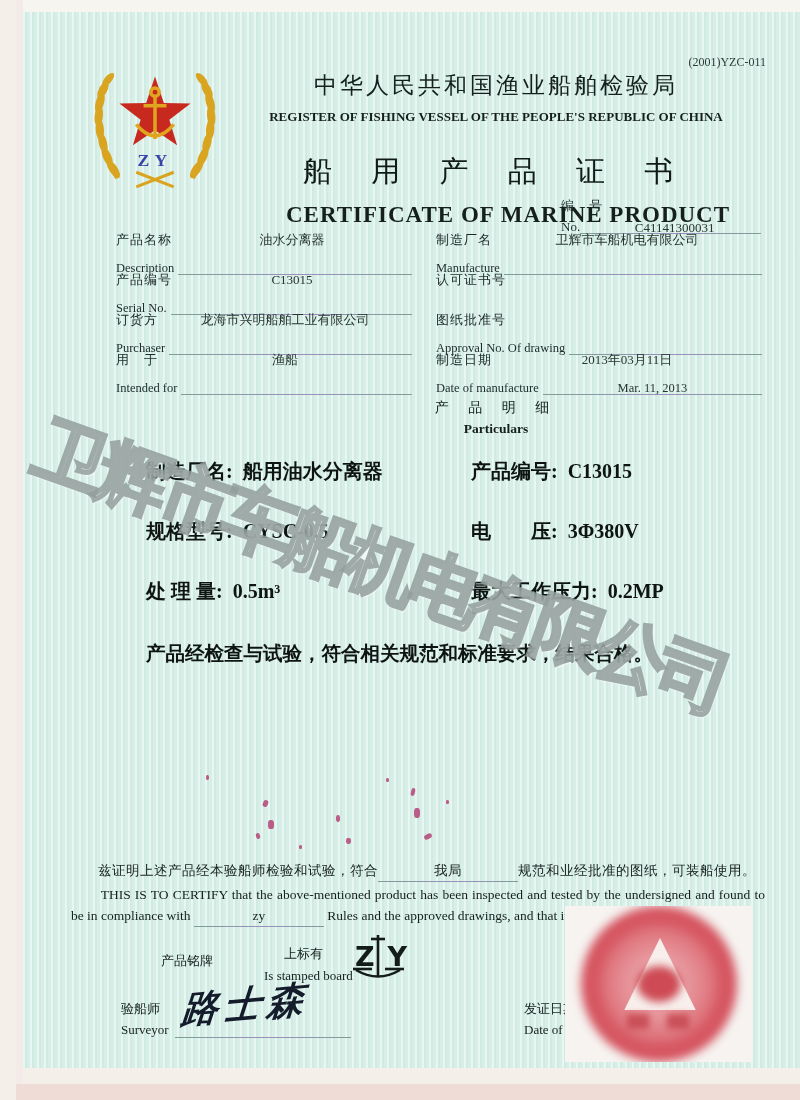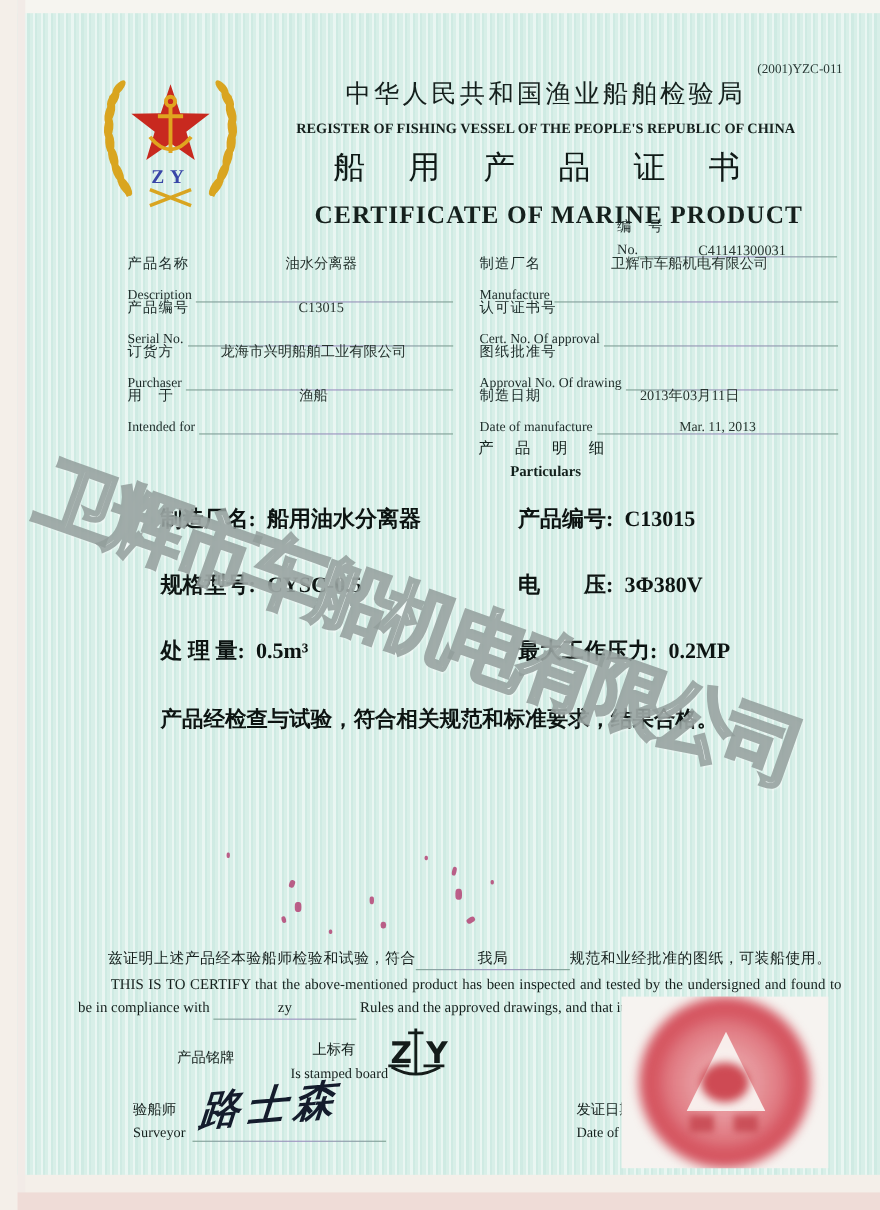--- a/index.html
+++ b/index.html
@@ -14,21 +14,21 @@
   .edge.left{left:0;top:0;width:7px;height:1100px;background:#f2ebe7;}
   .edge.right{left:793px;top:0;width:7px;height:1100px;background:#f5f3ee;}
   .edge.bottom{left:0;top:1084px;width:800px;height:16px;background:#efdcd7;}
 
   .abs{position:absolute;}
   .formcode{left:630px;top:55px;width:120px;text-align:right;font-size:12px;color:#2a3a36;z-index:3;}
 
   .hdr{left:206px;top:70px;width:548px;text-align:center;z-index:3;}
   .hdr .cn1{font-size:23px;letter-spacing:3px;color:#15201d;}
   .hdr .en1{font-size:13px;font-weight:bold;margin-top:8px;letter-spacing:0px;color:#15201d;}
-  .hdr .cn2{font-size:29px;letter-spacing:16px;margin-top:8px;color:#101a17;}
+  .hdr .cn2{font-size:29px;letter-spacing:16px;margin-top:27px;color:#101a17;}
   .hdr .en2{font-size:23px;font-weight:bold;letter-spacing:1px;margin-top:10px;color:#15201d;padding-left:24px;}
 
   .certno{left:545px;top:197px;z-index:3;font-size:13px;}
   .certno .lab{letter-spacing:6px;}
   .certno .row{display:flex;align-items:flex-end;margin-top:4px;width:200px;}
   .uline{height:14px;border-bottom:1px solid transparent;
          background:linear-gradient(90deg,#7d9f92,#9b8fc0 55%,#7d9f92) bottom/100% 1px no-repeat;}
   .certno .val{flex:1;text-align:center;color:#27342f;padding-left:8px;}
 
   .col{z-index:3;font-size:13px;}
@@ -192,24 +192,20 @@
       <div class="fen">
           <span class="flab">Manufacture</span>
           <span class="fline uline"></span>
         </div>
     </div>
     <div class="frow">
       <div class="fcn">
           <span class="flab">认可证书号</span>
           <span class="fval"></span>
         </div>
-      <div class="fen">
-          <span class="flab">Cert. No. Of approval</span>
-          <span class="fline uline"></span>
-        </div>
     </div>
     <div class="frow">
       <div class="fcn">
           <span class="flab">图纸批准号</span>
           <span class="fval"></span>
         </div>
       <div class="fen">
           <span class="flab">Approval No. Of drawing</span>
           <span class="fline uline"></span>
         </div>

